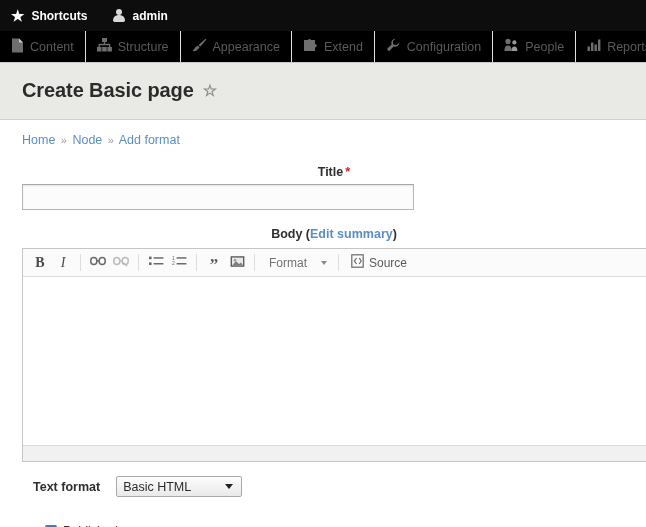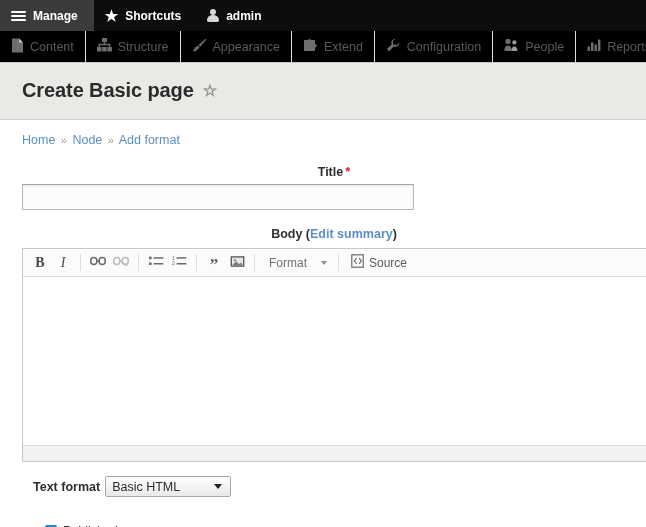--- a/index.html
+++ b/index.html
@@ -264,21 +264,21 @@
   .editor-footer {
     height: 15px;
     background: #f1f1f1;
     border-top: 1px solid #dcdcdc;
   }
 
   
   .format-row {
     display: flex;
     align-items: center;
-    gap: 5px;
+    gap: 16px;
     margin: 14px 0 0 11px;
   }
   .format-label {
     font-size: 12.5px;
     font-weight: bold;
     color: #2f2f2f;
   }
   .format-dropdown {
     position: relative;
     width: 112px;
@@ -323,28 +323,20 @@
     font-size: 12.5px;
     color: #2f2f2f;
     cursor: pointer;
   }
 </style>
 </head>
 <body>
 
 <div class="admin-bar">
 
-  <div class="admin-tab manage">
-    <span class="hamburger">
-      <i></i>
-        <i></i>
-        <i></i>
-    </span>
-    <span>Manage</span>
-  </div>
 
   <div class="admin-tab">
     <span class="star-glyph">★</span>
     <span>Shortcuts</span>
   </div>
 
   <div class="admin-tab">
     <span class="user-glyph"></span>
     <span>admin</span>
   </div>

